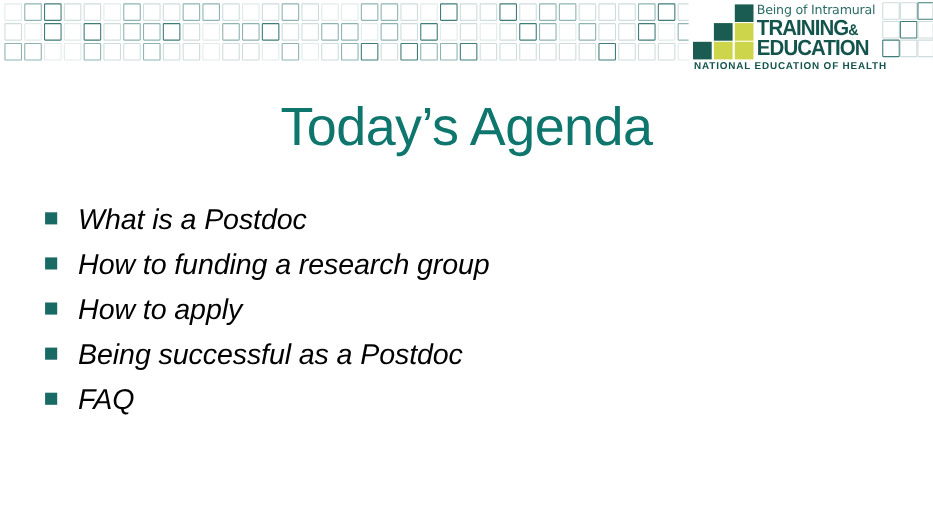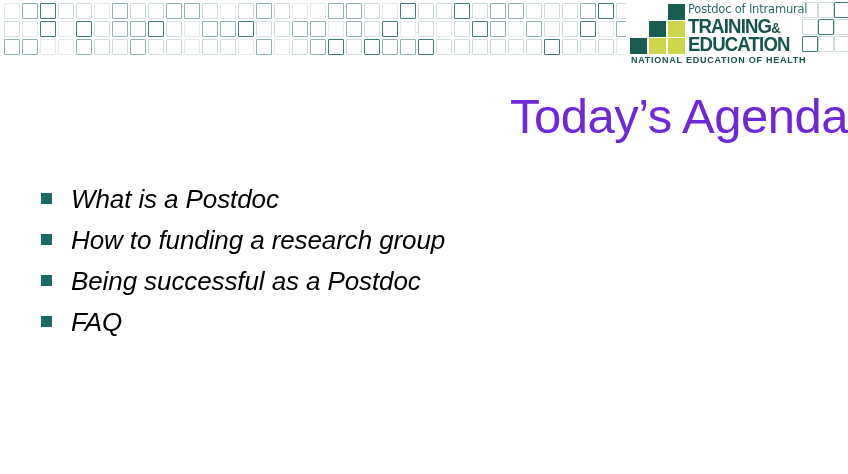--- a/index.html
+++ b/index.html
@@ -126,24 +126,24 @@
     width: 46px;
     height: 52px;
   }
 
   
   #slide-title {
     position: absolute;
     left: 0;
     top: 92px;
     width: 848px;
-    text-align: right;
+    text-align: center;
     font-family: "Liberation Sans", sans-serif;
     font-size: 49px;
-    color: #6d28d9;
+    color: #0f766e;
     letter-spacing: -0.5px;
     line-height: 1;
   }
 
   
   #agenda-list {
     position: absolute;
     left: 41px;
     top: 181px;
     width: 790px;
@@ -337,21 +337,21 @@
       <div class="pattern-cell strong" style="left: 32px; top: 0px;"></div>
       <div class="pattern-cell" style="left: 0px; top: 17px;"></div>
       <div class="pattern-cell strong" style="left: 16px; top: 17px;"></div>
       <div class="pattern-cell" style="left: 32px; top: 17px;"></div>
       <div class="pattern-cell strong" style="left: 0px; top: 34px;"></div>
       <div class="pattern-cell" style="left: 16px; top: 34px;"></div>
       <div class="pattern-cell" style="left: 32px; top: 34px;"></div>
     </div>
 
   <div id="logo-text">
-    <div id="logo-office">Postdoc of Intramural</div>
+    <div id="logo-office">Being of Intramural</div>
     <div id="logo-training">
       <span>TRAINING</span><span id="logo-amp">&amp;</span>
     </div>
     <div id="logo-education">EDUCATION</div>
   </div>
 
   <div id="logo-nih">NATIONAL EDUCATION OF HEALTH</div>
 </div>
 
 <div id="slide-title">Today’s Agenda</div>
@@ -360,19 +360,23 @@
     <div class="agenda-item">
       <div class="bullet-square" style="background: rgb(24, 106, 100);"></div>
       <div class="agenda-label">What is a Postdoc</div>
     </div>
     <div class="agenda-item">
       <div class="bullet-square" style="background: rgb(24, 106, 100);"></div>
       <div class="agenda-label">How to funding a research group</div>
     </div>
     <div class="agenda-item">
       <div class="bullet-square" style="background: rgb(24, 106, 100);"></div>
+      <div class="agenda-label">How to apply</div>
+    </div>
+    <div class="agenda-item">
+      <div class="bullet-square" style="background: rgb(24, 106, 100);"></div>
       <div class="agenda-label">Being successful as a Postdoc</div>
     </div>
     <div class="agenda-item">
       <div class="bullet-square" style="background: rgb(24, 106, 100);"></div>
       <div class="agenda-label">FAQ</div>
     </div>
   </div>
 
 </body></html>

